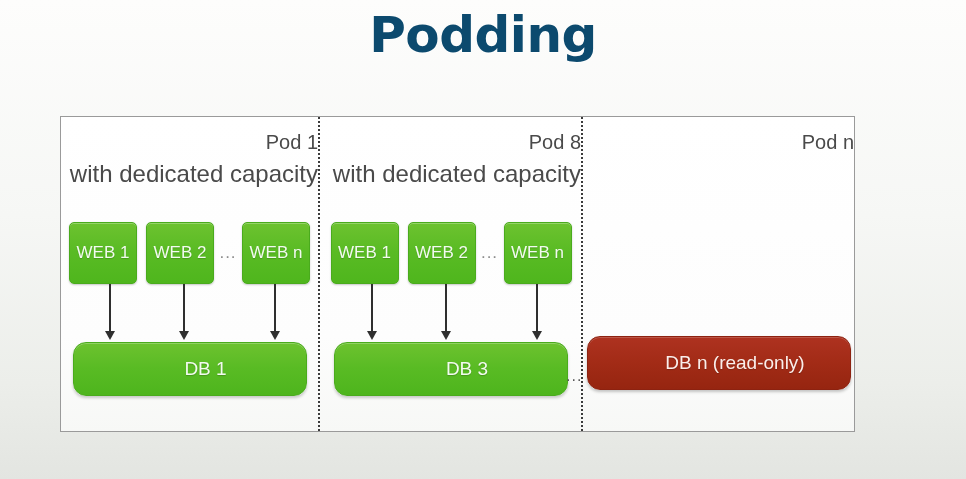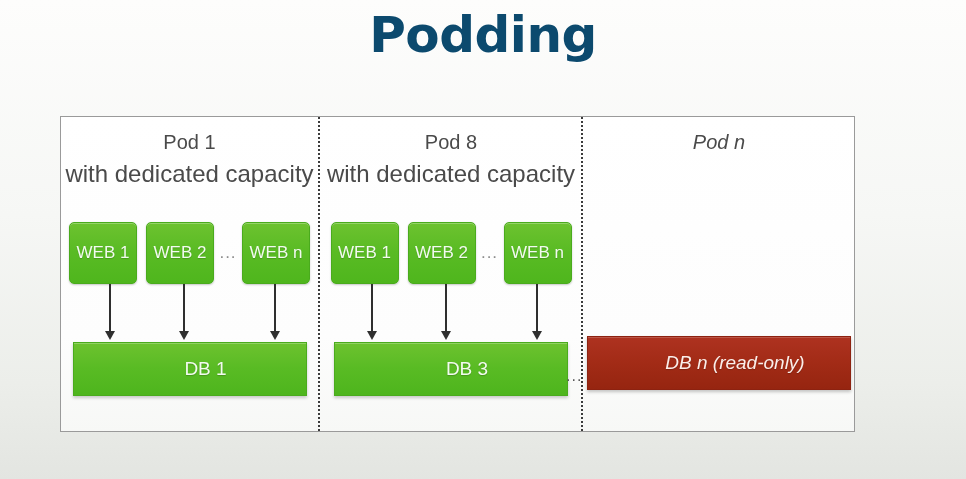--- a/index.html
+++ b/index.html
@@ -59,24 +59,24 @@
   #pod-divider-2 { left: 581px; }
 
   
   .pod-column {
     position: absolute;
     top: 118px;
     height: 312px;
   }
   #pod-column-1 { left: 61px;  width: 257px; }
   #pod-column-2 { left: 321px; width: 260px; }
-  #pod-column-3 { left: 584px; width: 270px; font-style: italic; }
+  #pod-column-3 { left: 584px; width: 270px; }
 
   .pod-header {
-    text-align: center;
+    text-align: right;
     color: #4a4a4a;
     font-size: 20px;
     line-height: 31px;
     padding-top: 9px;
     font-family: "Liberation Sans", sans-serif;
     white-space: nowrap;
   }
   .pod-header .pod-sub {
     display: block;
     font-size: 24px;
@@ -147,21 +147,21 @@
   .db-row {
     position: absolute;
     top: 224px;
     left: 0;
     width: 100%;
     display: flex;
     justify-content: center;
   }
   .db-box {
     height: 54px;
-    border-radius: 0;
+    border-radius: 13px;
     display: flex;
     align-items: center;
     justify-content: center;
     font-size: 19px;
     box-sizing: border-box;
     text-shadow: 0 1px 1px rgba(0,0,0,0.2);
     padding-left: 32px;
   }
   .db-green {
     width: 234px;

